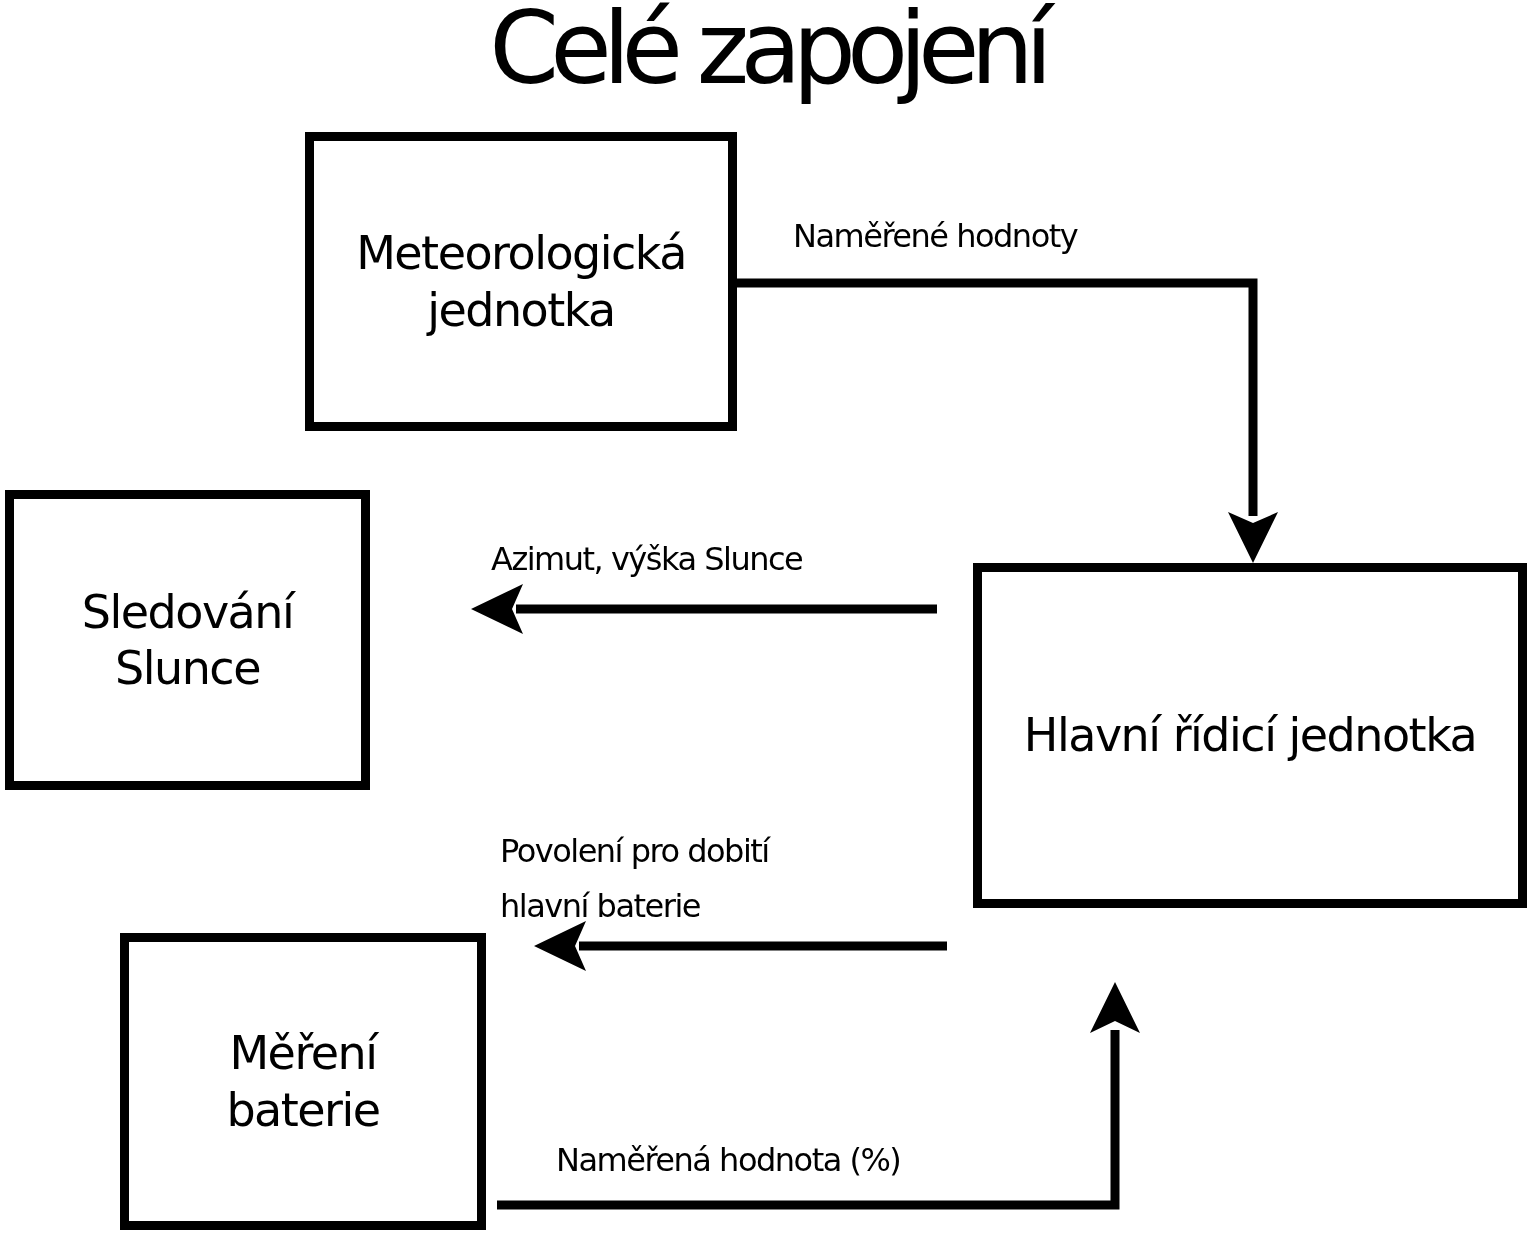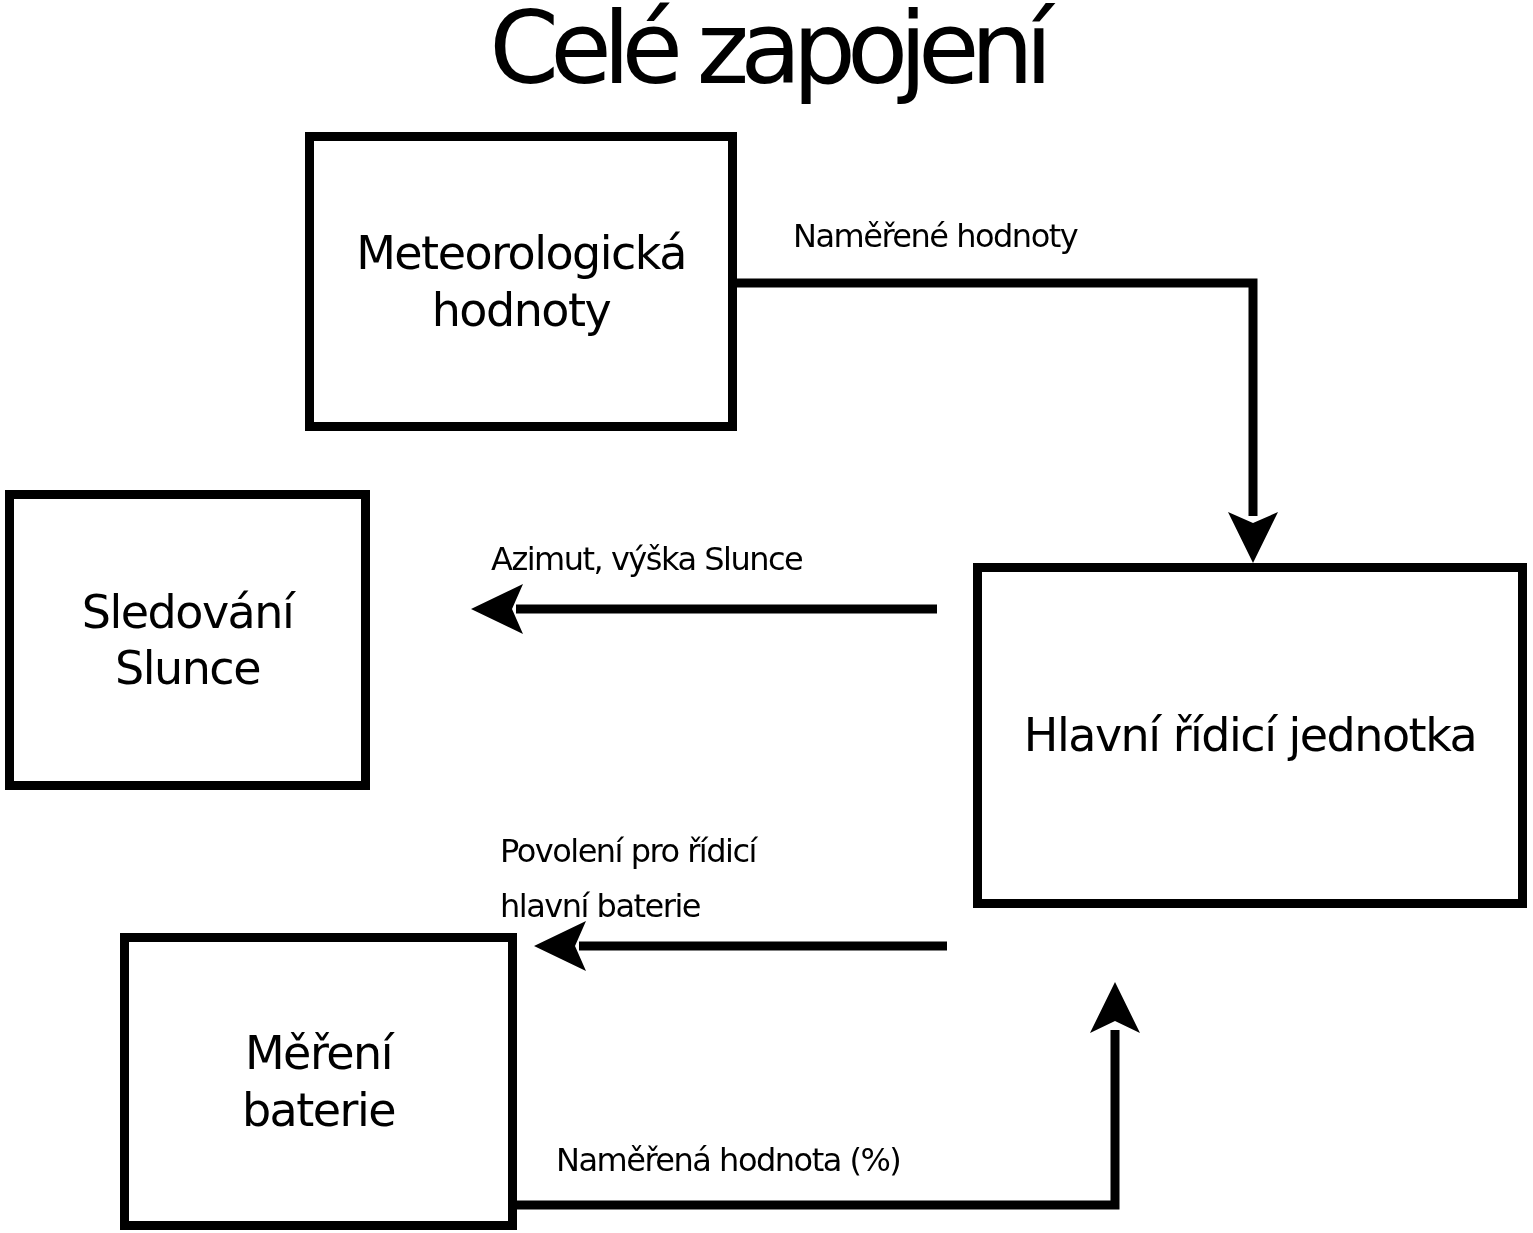--- a/index.html
+++ b/index.html
@@ -48,21 +48,21 @@
     align-items: center;
     justify-content: center;
     text-align: center;
     font-size: 46px;
     letter-spacing: -1.5px;
     line-height: 1.22;
   }
   .node span { display: block; white-space: nowrap; }
   .node-meteo  { left:305px; top:132px; width:432px; height:299px; }
   .node-sun    { left:5px;   top:490px; width:365px; height:300px; }
-  .node-energy { left:120px; top:933px; width:397px; height:297px; }
+  .node-energy { left:120px; top:933px; width:366px; height:297px; }
   .node-main   { left:973px; top:563px; width:554px; height:345px; }
   .edge-label {
     position: absolute;
     font-size: 32px;
     letter-spacing: -1.5px;
     line-height: 55px;
     white-space: nowrap;
     text-align: left;
   }
   .edge-label span { display: block; }
@@ -88,21 +88,21 @@
     <polygon points="534,946 586,921 575,946 586,971"></polygon>
 
     <path d="M497 1205 H1115 V1030"></path>
     <polygon points="1115,982 1090,1033 1115,1021 1140,1033"></polygon>
   </svg>
 
   <div class="diagram-title">Celé zapojení</div>
 
   <div class="node node-meteo">
     <span>Meteorologická</span>
-    <span>hodnoty</span>
+    <span>jednotka</span>
   </div>
 
   <div class="node node-sun">
     <span>Sledování</span>
     <span>Slunce</span>
   </div>
 
   <div class="node node-energy">
     <span>Měření</span>
     <span>baterie</span>
@@ -110,19 +110,19 @@
 
   <div class="node node-main">
     <span>Hlavní řídicí jednotka</span>
   </div>
 
   <div class="edge-label label-measured-values">Naměřené hodnoty</div>
 
   <div class="edge-label label-sun-position">Azimut, výška Slunce</div>
 
   <div class="edge-label label-recharge">
-    <span>Povolení pro řídicí</span>
+    <span>Povolení pro dobití</span>
     <span>hlavní baterie</span>
   </div>
 
   <div class="edge-label label-measured-percent">Naměřená hodnota (%)</div>
 
 </div>
 
 </body></html>

